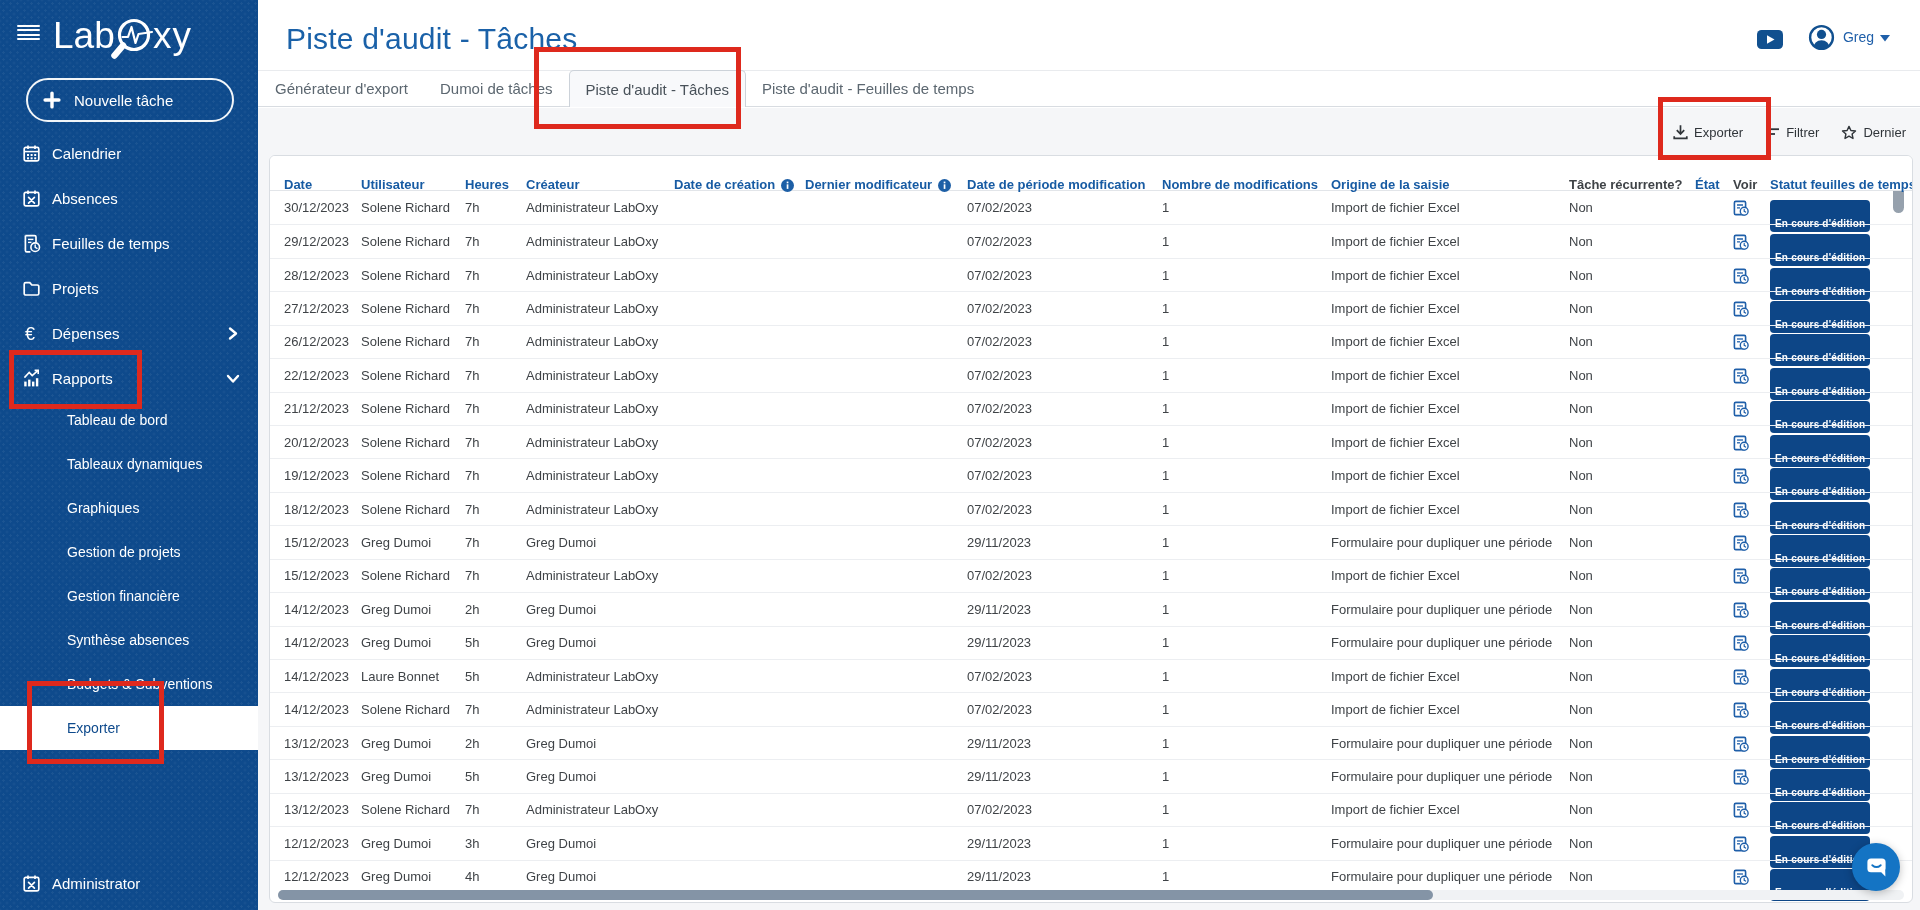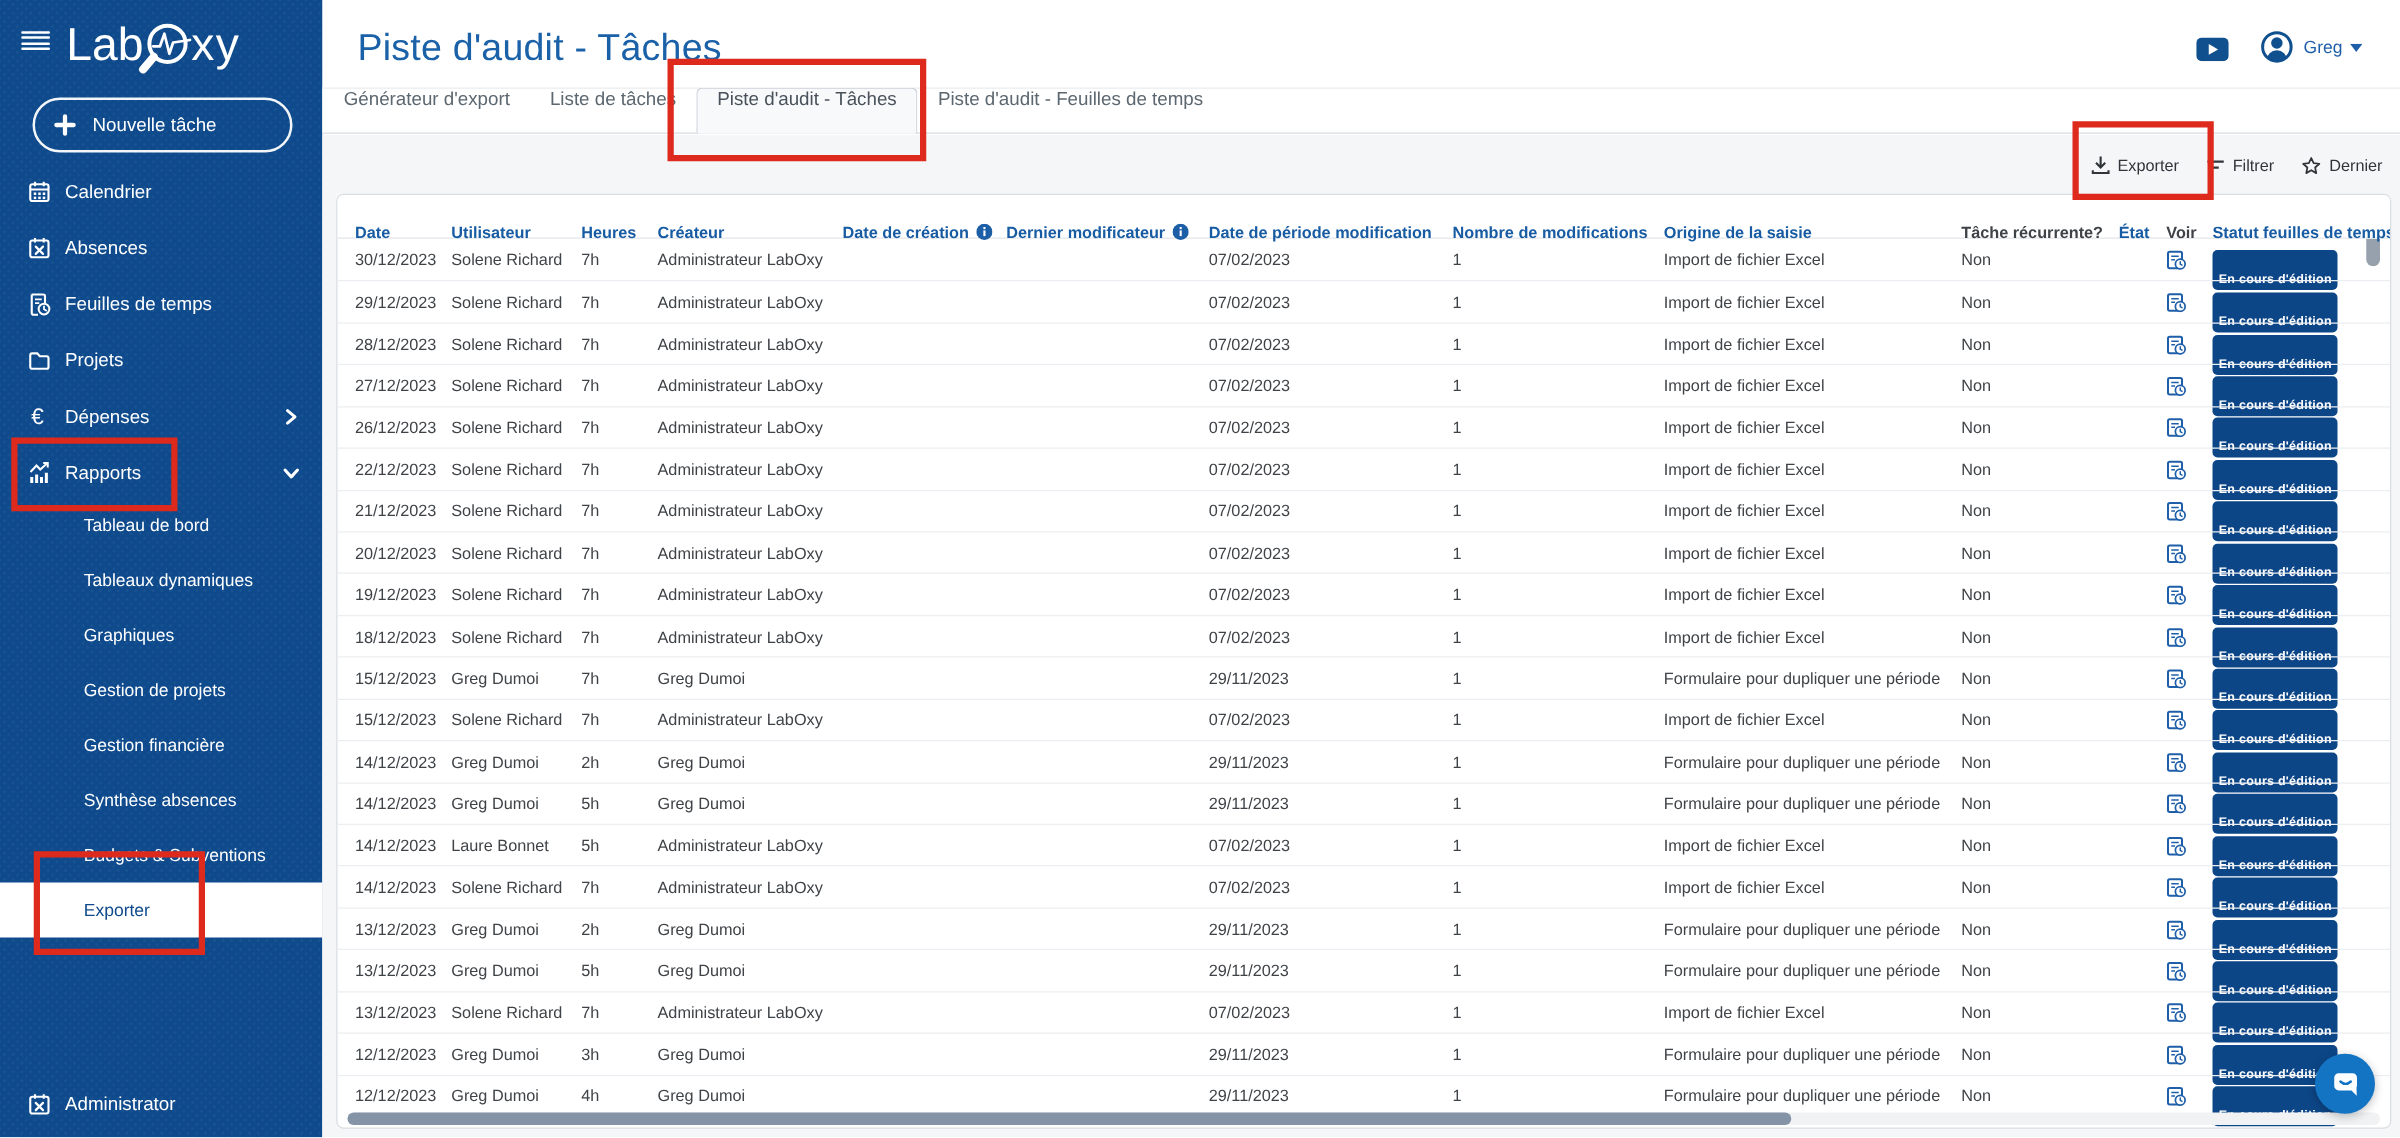--- a/index.html
+++ b/index.html
@@ -52,35 +52,35 @@
   .page-title{position:absolute;left:28px;top:22px;font-size:30px;font-weight:400;color:#1a61a8;letter-spacing:.2px;}
   .hdr-actions{position:absolute;top:21px;right:30px;height:32px;display:flex;align-items:center;}
   .video-icon{width:26px;height:19px;margin-top:5px;}
   .user-icon{width:27px;height:27px;margin-left:25px;}
   .user-menu{display:flex;align-items:center;margin-left:8px;cursor:pointer;}
   .user-name{font-size:14px;color:#1f5fa9;}
   .user-caret{margin-left:6px;margin-top:3px;}
 
   
   .tabbar{position:absolute;left:0;right:0;top:70px;height:37px;background:#fff;border-top:1px solid #e9ebee;border-bottom:1px solid #d8dce1;display:flex;align-items:stretch;padding-left:1px;}
-  .tab{position:relative;display:flex;padding:0 16px;font-size:15px;color:#5c6770;white-space:nowrap;cursor:pointer;}
+  .tab{position:relative;display:flex;align-items:center;padding:0 16px;font-size:15px;color:#5c6770;white-space:nowrap;cursor:pointer;}
   .tab.active{
     background:#f8f9fb;border:1px solid #ccd2d9;border-bottom:none;border-radius:5px 5px 0 0;
     margin-top:-1px;margin-bottom:-1px;color:#49525a;z-index:2;
   }
 
   
   .panel{position:absolute;left:0;right:0;top:108px;bottom:0;background:var(--panel);}
   .toolbar{position:absolute;top:8px;right:14px;height:32px;display:flex;align-items:center;gap:22px;}
   .tool-btn{display:flex;align-items:center;gap:6px;font-size:13px;color:#30353a;cursor:pointer;white-space:nowrap;}
 
   
   .card{position:absolute;left:11px;right:7px;top:47px;bottom:7px;background:#fff;border:1px solid var(--border);border-radius:6px;overflow:hidden;}
   .thead{position:absolute;left:0;right:0;top:0;height:35px;border-bottom:1px solid #e2e5e9;background:#fff;z-index:3;}
-  .th{position:absolute;top:12px;height:35px;display:flex;align-items:center;gap:6px;font-size:13px;font-weight:bold;color:var(--link);white-space:nowrap;}
+  .th{position:absolute;top:1px;height:35px;display:flex;align-items:flex-end;gap:6px;font-size:13px;font-weight:bold;color:var(--link);white-space:nowrap;}
   .th.plain{color:#3f4347;}
   .trow{position:absolute;left:0;right:0;}
   .trow + .trow{border-top:1px solid #eceef1;}
   .td{position:absolute;top:0;font-size:13px;color:var(--cell);white-space:nowrap;display:flex;align-items:center;height:100%;}
   .badge{position:absolute;display:inline-block;background:var(--badge);color:#fff;font-size:10px;font-weight:bold;height:16px;line-height:16px;padding:16px 5px;border-radius:4px;letter-spacing:.2px;white-space:nowrap;}
   .view-icon{position:absolute;width:16px;height:16px;}
 
   
   .hscroll-track{position:absolute;left:8px;right:8px;bottom:2px;height:10px;border-radius:5px;background:#f0f2f4;}
   .hscroll-thumb{position:absolute;left:8px;bottom:2px;width:1155px;height:10px;border-radius:5px;background:#8494a6;}
@@ -282,21 +282,21 @@
           <polygon points="0,0 10,0 5,6.5" fill="#1f5fa9"></polygon>
         </svg>
       </div>
     </div>
 
     <div class="tabbar" id="tabbar">
         <div class="tab">
           <span>Générateur d'export</span>
         </div>
         <div class="tab">
-          <span>Liste de tâches</span>
+          <span>Dumoi de tâches</span>
         </div>
         <div class="tab active">
           <span>Piste d'audit - Tâches</span>
         </div>
         <div class="tab">
           <span>Piste d'audit - Feuilles de temps</span>
         </div>
       </div>
 
     <div class="panel">

